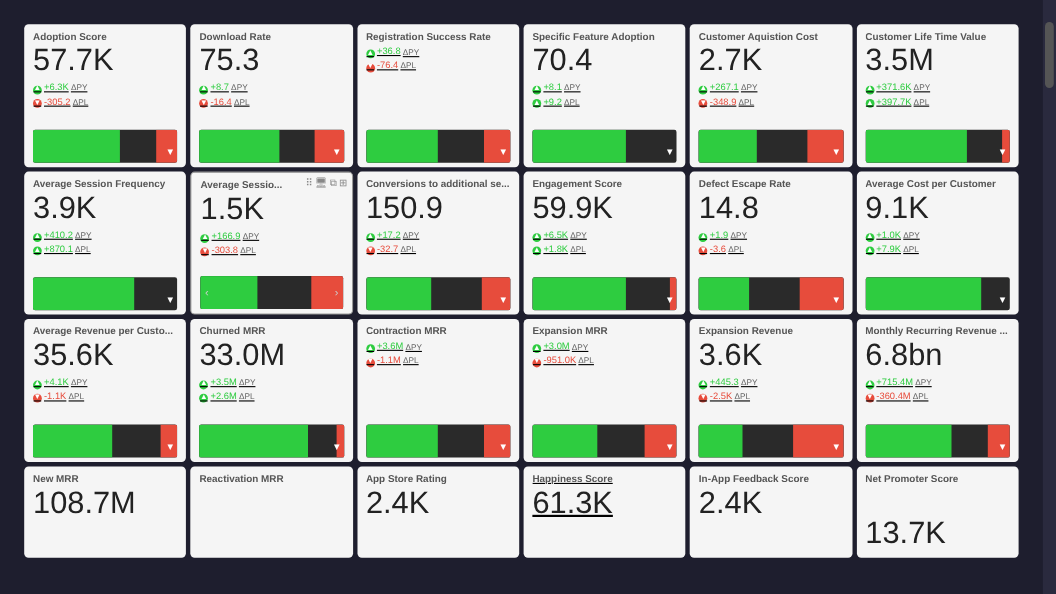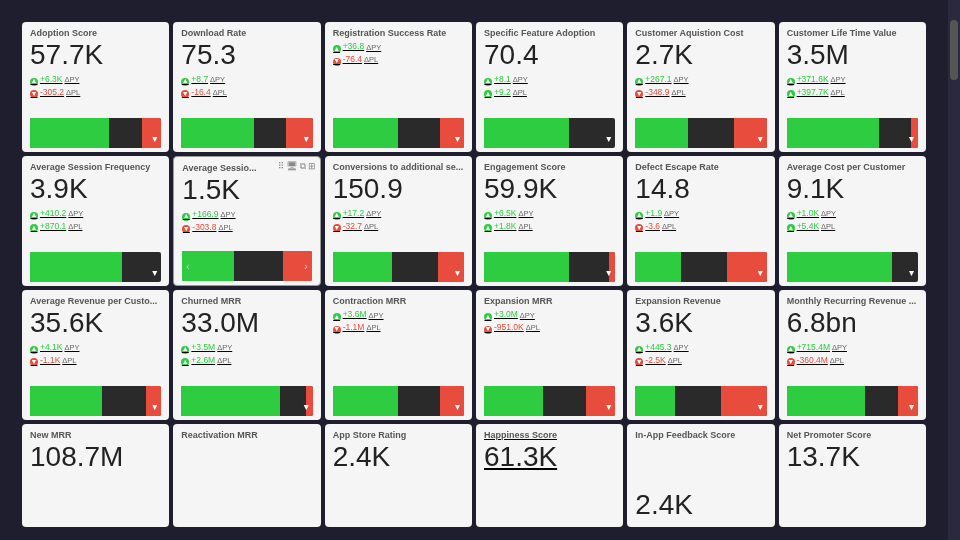--- a/index.html
+++ b/index.html
@@ -386,21 +386,21 @@
         <div class="metric-title">Average Cost per Customer</div>
         <div class="metric-value">9.1K</div>
         <div class="metric-delta">
           <div class="delta-row">
             <span class="dot dot-green">▲</span>
             <span class="delta-positive">+1.0K</span>
             <span class="delta-label"> ΔPY</span>
           </div>
           <div class="delta-row">
             <span class="dot dot-green">▲</span>
-            <span class="delta-positive">+5.4K</span>
+            <span class="delta-positive">+7.9K</span>
             <span class="delta-label"> ΔPL</span>
           </div>
         </div>
         <div class="sparkline-area">
           <div class="spark-bar-green" style="width: 80%;"></div>
           <span class="spark-chevron">▾</span>
         </div>
       </div>
       <div class="metric-card">
         <div class="metric-title">Average Revenue per Custo...</div>
@@ -534,25 +534,25 @@
         <div class="metric-title">Reactivation MRR</div>
       </div>
       <div class="metric-card" style="min-height: 75px;">
         <div class="metric-title">App Store Rating</div>
         <div class="metric-value">2.4K</div>
       </div>
       <div class="metric-card" style="min-height: 75px; text-decoration: underline;">
         <div class="metric-title">Happiness Score</div>
         <div class="metric-value">61.3K</div>
       </div>
-      <div class="metric-card" style="min-height: 75px; gap: 48px;">
+      <div class="metric-card" style="min-height: 75px;">
         <div class="metric-title">In-App Feedback Score</div>
         <div class="metric-value">2.4K</div>
       </div>
-      <div class="metric-card" style="min-height: 75px;">
+      <div class="metric-card" style="min-height: 75px; gap: 28px;">
         <div class="metric-title">Net Promoter Score</div>
         <div class="metric-value">13.7K</div>
       </div>
     </div>
 </div>
 <div class="scrollbar">
   <div class="scrollbar-thumb"></div>
 </div>
 
 </body></html>

